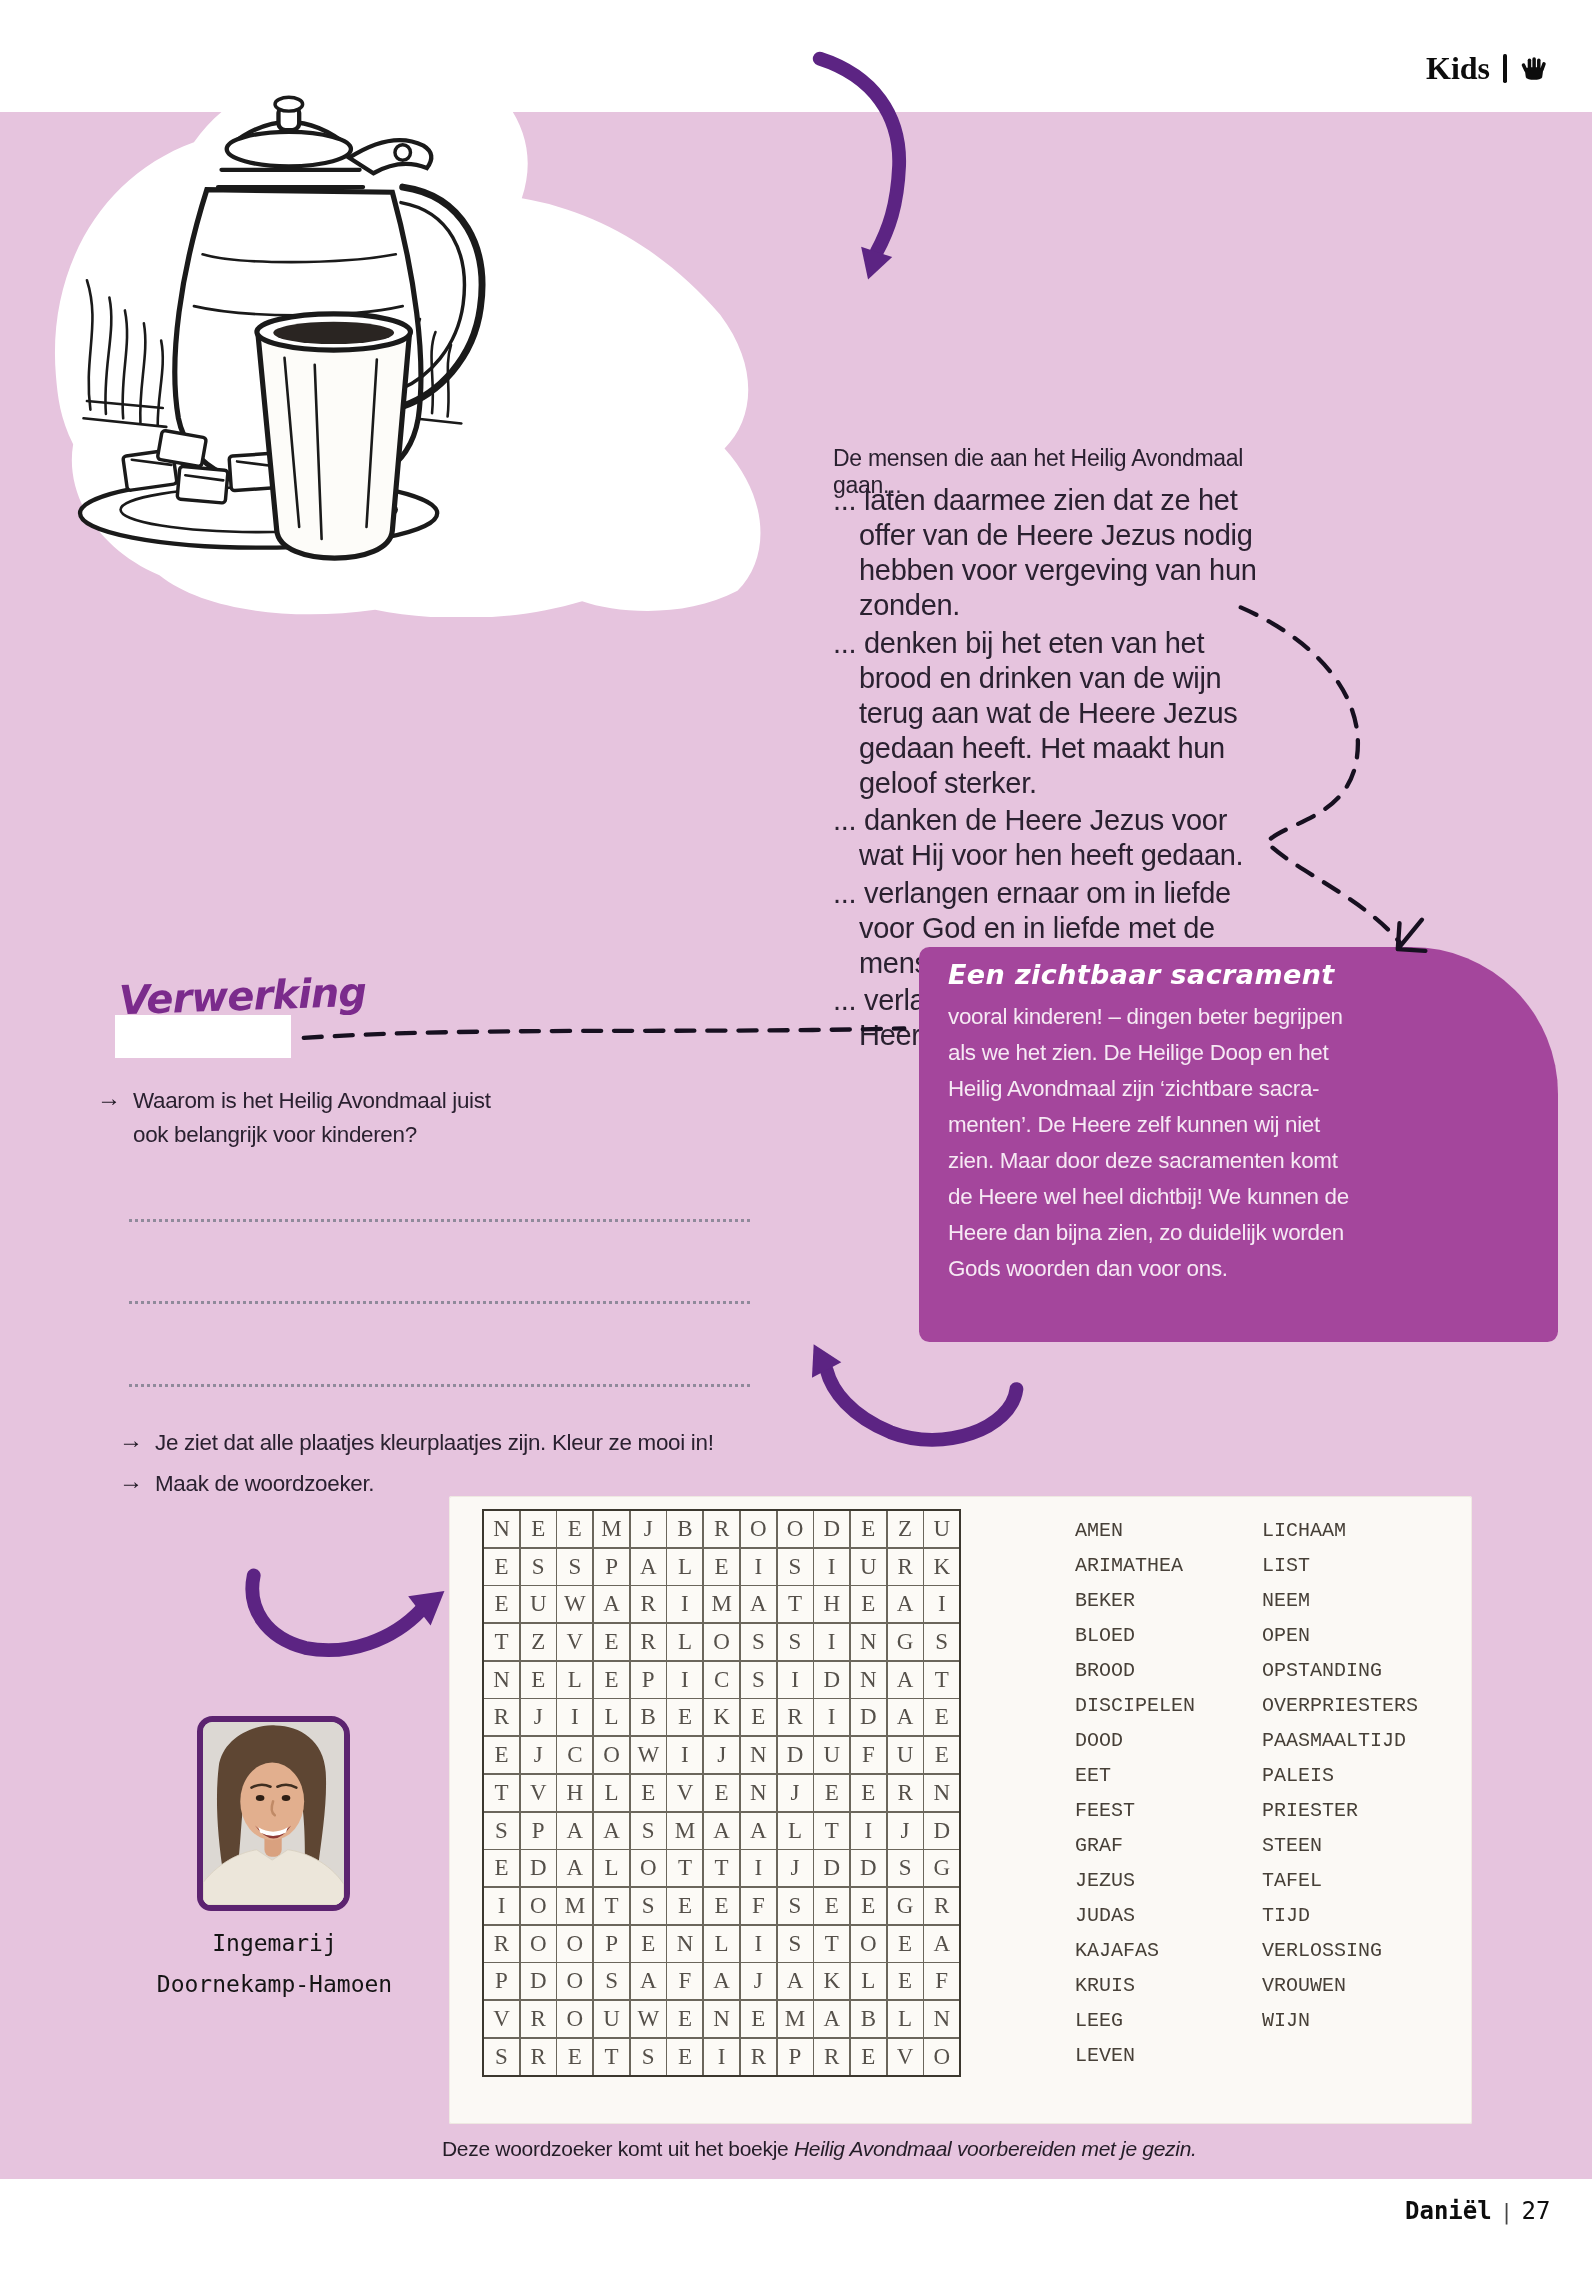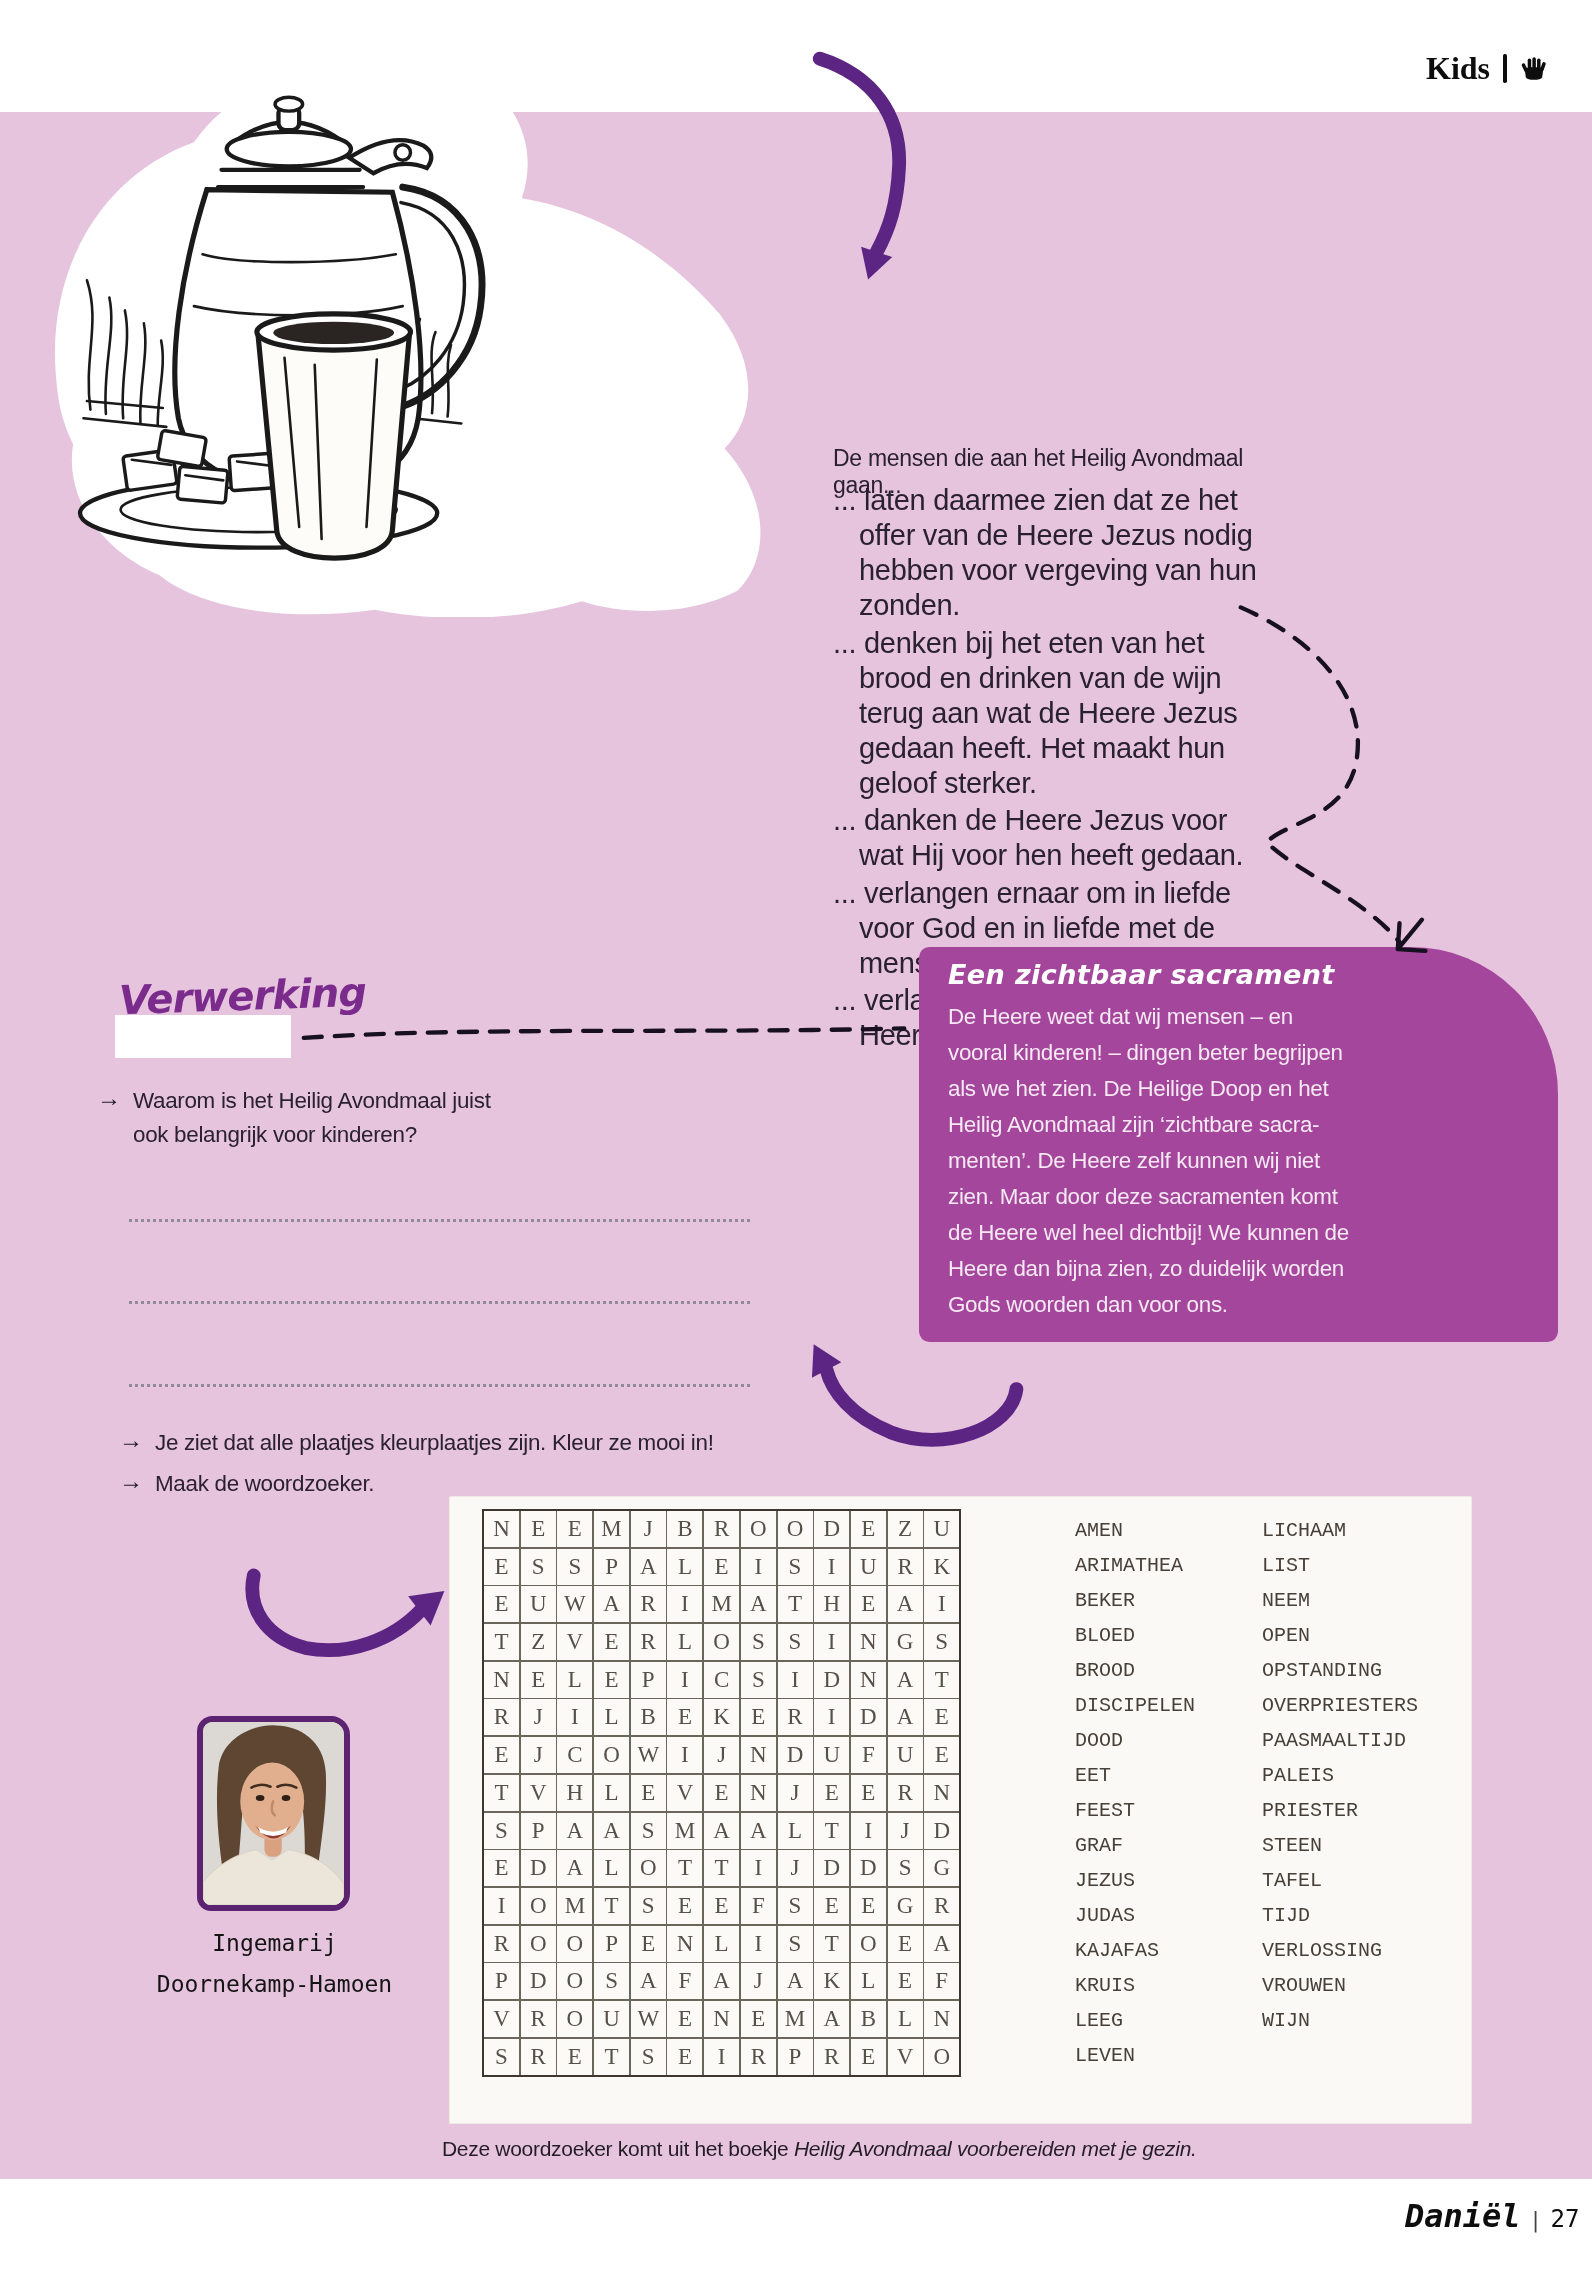--- a/index.html
+++ b/index.html
@@ -61,21 +61,21 @@
   #photo-frame{left:197px;top:1716px;width:141px;height:183px;border:6px solid #5c2370;
                border-radius:15.5px 19px 17.3px 14px;overflow:hidden;background:#dcd8d3;z-index:2;}
   #author{left:102px;top:1923px;width:345px;text-align:center;z-index:2;
           font-family:"DejaVu Sans Mono",monospace;font-size:23px;line-height:41px;color:#141414;}
 
   
   #source-line{left:442px;top:2137px;font-size:21px;letter-spacing:-0.3px;color:#241d28;z-index:2;}
   #source-line i{font-style:italic;}
   #footer{left:1405px;top:2197px;display:flex;align-items:baseline;gap:8.6px;z-index:2;
           font-family:"DejaVu Sans Mono",monospace;}
-  #footer .mag{font-weight:bold;font-size:32px;color:#0d0d0d;font-style:italic;}
+  #footer .mag{font-weight:bold;font-size:24px;color:#0d0d0d;}
   #footer .sep{font-size:21px;color:#444;}
   #footer .pnum{font-size:24px;color:#0d0d0d;}
 
   
   #deco{left:0;top:0;width:1592px;height:2295px;z-index:3;pointer-events:none;}
 </style>
 </head>
 <body>
 
 <div id="page">
@@ -154,21 +154,20 @@
       <div class="li">... laten daarmee zien dat ze het offer van de Heere Jezus nodig hebben voor vergeving van hun zonden.</div>
       <div class="li">... denken bij het eten van het brood en drinken van de wijn terug aan wat de Heere Jezus gedaan heeft. Het maakt hun geloof sterker.</div>
       <div class="li">... danken de Heere Jezus voor wat Hij voor hen heeft gedaan.</div>
       <div class="li">... verlangen ernaar om in liefde voor God en in liefde met de mensen om hen heen te leven.</div>
       <div class="li">... verlangen ernaar om bij de Heere Jezus in de hemel te zijn.</div>
     </div>
 
   <div id="sacrament-box" class="abs">
     <div class="title">Een zichtbaar sacrament</div>
     <div id="sacrament-body">
-        <div class="bline">De Heere weet dat wij mensen – en</div>
         <div class="bline">vooral kinderen! – dingen beter begrijpen</div>
         <div class="bline">als we het zien. De Heilige Doop en het</div>
         <div class="bline">Heilig Avondmaal zijn ‘zichtbare sacra-</div>
         <div class="bline">menten’. De Heere zelf kunnen wij niet</div>
         <div class="bline">zien. Maar door deze sacramenten komt</div>
         <div class="bline">de Heere wel heel dichtbij! We kunnen de</div>
         <div class="bline">Heere dan bijna zien, zo duidelijk worden</div>
         <div class="bline">Gods woorden dan voor ons.</div>
       </div>
   </div>

